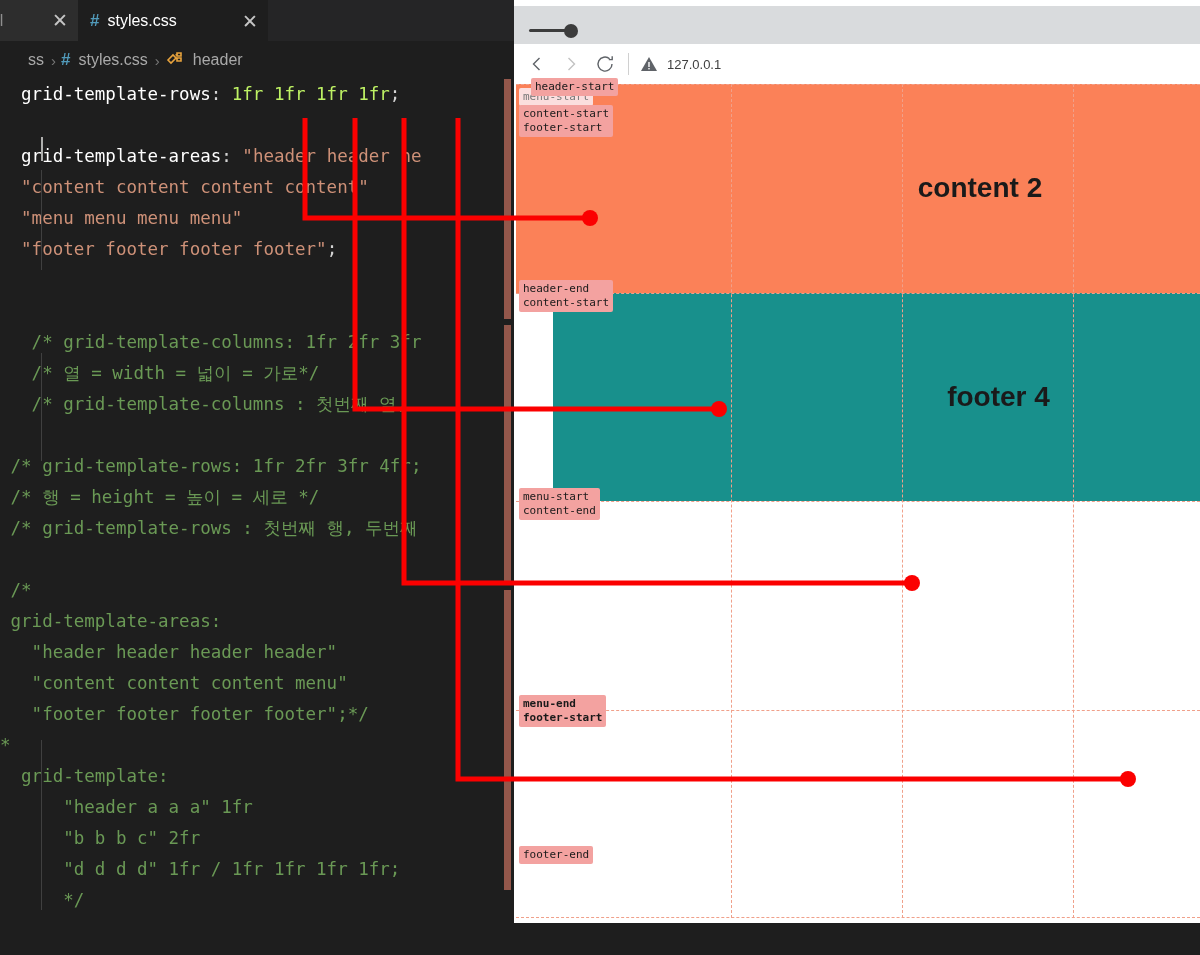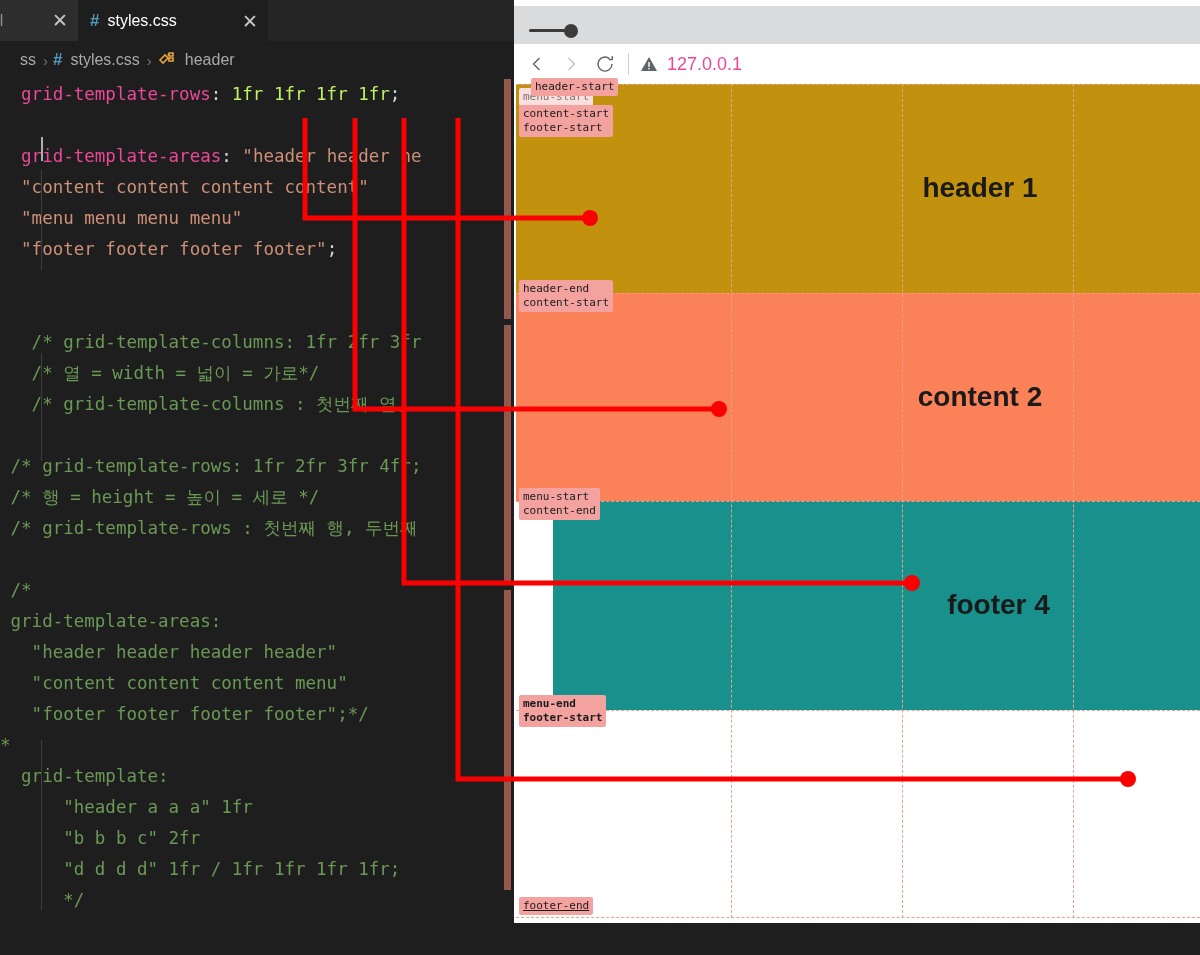--- a/index.html
+++ b/index.html
@@ -36,21 +36,21 @@
   .tab .hash{color:#519aba;font-weight:bold;margin-right:8px;font-size:17px;}
   .tab .title{flex:1;}
   .tab .close{
     margin-left:10px;font-size:19px;line-height:1;color:#c5c5c5;font-weight:300;
   }
   #tabfill{
     position:absolute;left:268px;top:0;width:246px;height:41px;background:#252526;
   }
 
   #breadcrumb{
-    position:absolute;left:0;top:41px;width:514px;height:38px;
+    position:absolute;left:8px;top:41px;width:514px;height:38px;
     background:#1e1e1e;
     display:flex;align-items:center;
     font-size:16px;color:#a9a9a9;white-space:nowrap;
     padding-left:18px;box-sizing:border-box;
   }
   #breadcrumb .crumb{margin:0 2px;}
   #breadcrumb .sep{color:#777;margin:0 5px;font-size:15px;}
   #breadcrumb .hash{color:#519aba;font-weight:bold;font-size:17px;margin-right:6px;}
   #breadcrumb .symbol{
     color:#e8a33d;font-size:17px;margin-right:6px;display:inline-block;
@@ -60,21 +60,21 @@
     position:absolute;left:0;top:79px;width:514px;height:876px;
     background:#1e1e1e;
     font-family:"DejaVu Sans Mono","Liberation Mono",monospace;
     font-size:17.5px;
     line-height:31px;
     color:#d4d4d4;
     white-space:pre;
     overflow:hidden;
   }
   .ln{height:31px;padding-left:0;}
-  .prop{color:#ec4899;}
+  .prop{color:#ffffff;}
   .punc{color:#d4d4d4;}
   .num{color:#bef264;}
   .str{color:#ce9178;}
   .com{color:#6a9955;}
   .guide{
     position:absolute;width:1px;background:#404040;
   }
   #caret{
     position:absolute;left:41px;top:137px;width:2px;height:24px;background:#aeafad;
   }
@@ -105,21 +105,21 @@
     width:34px;height:34px;display:flex;align-items:center;justify-content:center;
     color:#5f6368;
   }
   .navicon.back{margin-left:6px;}
   .navicon.dim{color:#bdbdbd;}
   #navdiv{width:1px;height:22px;background:#d0d0d0;margin:0 10px 0 6px;}
   #warn{
     width:20px;height:20px;display:flex;align-items:center;justify-content:center;margin-right:8px;
   }
   #url{
-    font-size:18px;color:#ec4899;font-family:"Liberation Sans",sans-serif;
+    font-size:13px;color:#404040;font-family:"Liberation Sans",sans-serif;
   }
 
   #viewport{
     position:absolute;left:0;top:84px;width:686px;height:839px;
     background:#ffffff;overflow:hidden;
   }
   #grid{
     position:absolute;left:2px;top:0;width:684px;height:834px;
     display:grid;
     grid-template-rows:1fr 1fr 1fr 1fr;
@@ -240,23 +240,20 @@
         <path d="M9 2 L17 16 L1 16 Z" fill="#5f6368"></path>
         <rect x="8.3" y="7" width="1.4" height="5" fill="#fff"></rect>
         <rect x="8.3" y="13" width="1.4" height="1.4" fill="#fff"></rect>
       </svg>
     </div>
     <div id="url">127.0.0.1</div>
   </div>
 
   <div id="viewport">
     <div id="grid">
-        <div class="cell" style="background: rgb(194, 146, 15);">
-          <span class="label">header 1</span>
-        </div>
         <div class="cell" style="background: rgb(251, 129, 88);">
           <span class="label">content 2</span>
         </div>
         <div class="cell" style="background: rgb(24, 144, 140); margin-left: 37px;">
           <span class="label">footer 4</span>
         </div>
       </div>
     <div class="colguides">
         <div class="vdash" style="left: 215px;"></div>
         <div class="vdash" style="left: 386px;"></div>
@@ -276,21 +273,21 @@
     <div class="gridlabel light" style="left: 519px; top: 88px; z-index: 1; color: rgb(119, 119, 119);">menu-start</div>
     <div class="gridlabel" style="left: 531px; top: 78px;">header-start</div>
     <div class="gridlabel" style="left: 519px; top: 105px;">content-start
 footer-start</div>
     <div class="gridlabel" style="left: 519px; top: 280px;">header-end
 content-start</div>
     <div class="gridlabel" style="left: 519px; top: 488px;">menu-start
 content-end</div>
     <div class="gridlabel" style="left: 519px; top: 695px; font-weight: bold;">menu-end
 footer-start</div>
-    <div class="gridlabel" style="left: 519px; top: 897px; text-decoration: underline;">footer-end</div>
+    <div class="gridlabel" style="left: 519px; top: 846px;">footer-end</div>
   </div>
 
 <svg id="annot" viewBox="0 0 1200 955">
     <path d="M305 118 L305 218 L590 218" stroke="#fb0000" stroke-width="5" fill="none"></path>
     <circle cx="590" cy="218" r="8" fill="#fb0000"></circle>
     <path d="M355 118 L355 409 L719 409" stroke="#fb0000" stroke-width="5" fill="none"></path>
     <circle cx="719" cy="409" r="8" fill="#fb0000"></circle>
     <path d="M404 118 L404 583 L912 583" stroke="#fb0000" stroke-width="5" fill="none"></path>
     <circle cx="912" cy="583" r="8" fill="#fb0000"></circle>
     <path d="M458 118 L458 779 L1128 779" stroke="#fb0000" stroke-width="5" fill="none"></path>

